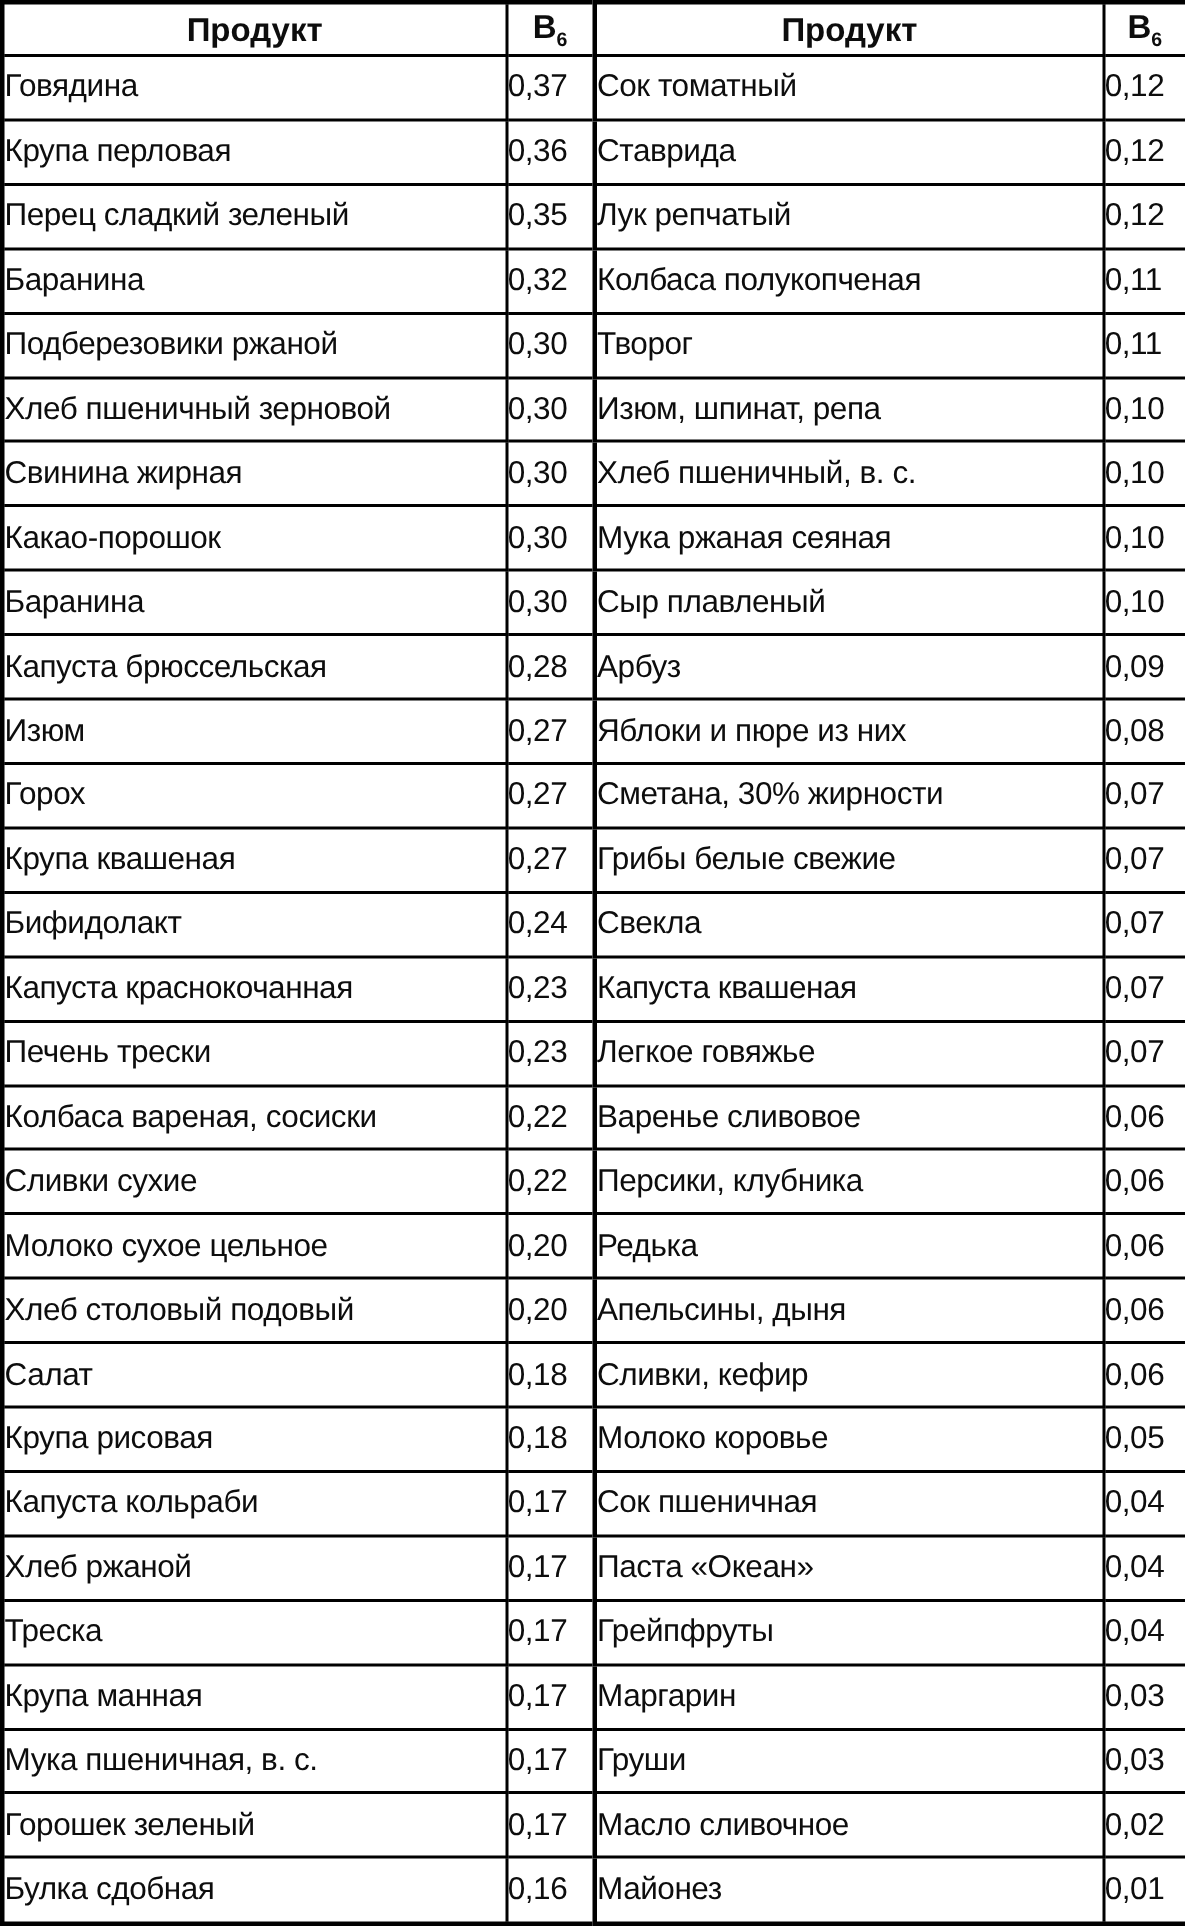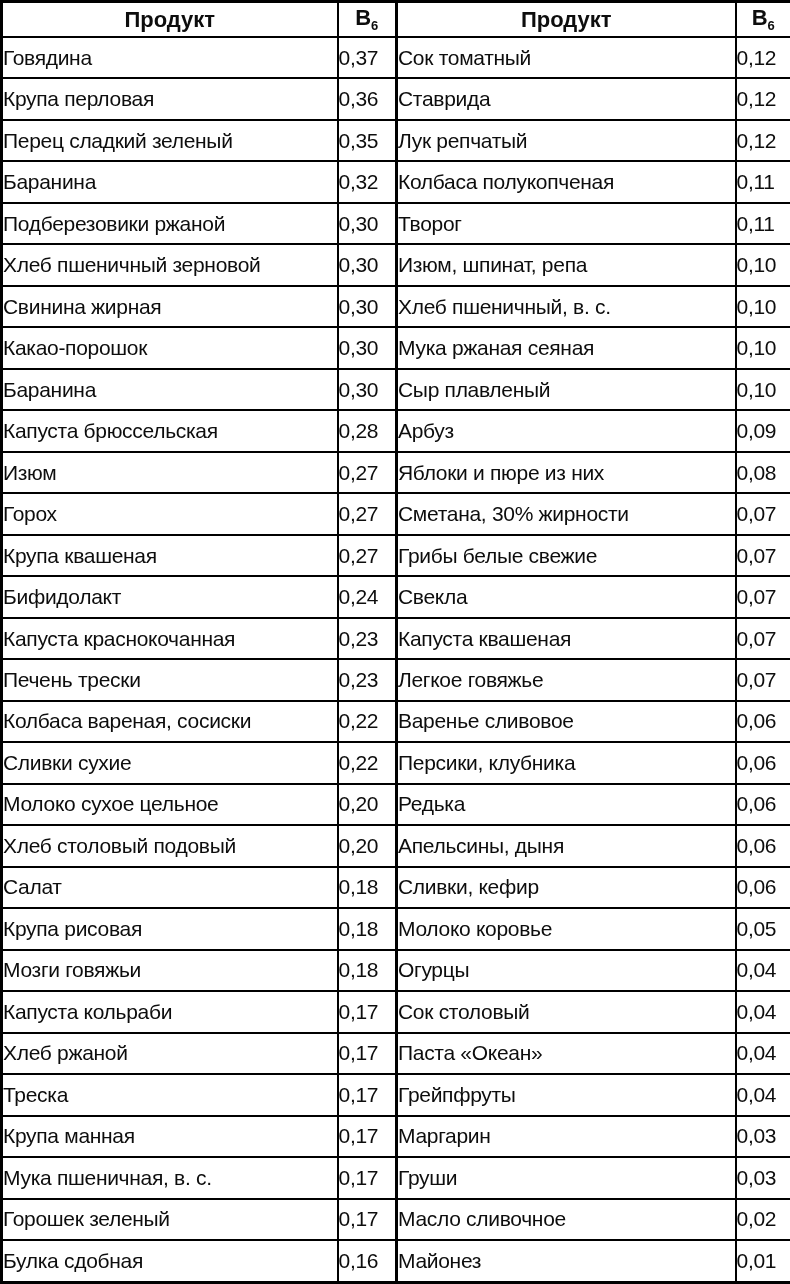--- a/index.html
+++ b/index.html
@@ -205,29 +205,23 @@
         <td class="product">Сливки, кефир</td>
         <td class="value">0,06</td>
       </tr>
       <tr>
         <td class="product">Крупа рисовая</td>
         <td class="value">0,18</td>
         <td class="product">Молоко коровье</td>
         <td class="value">0,05</td>
       </tr>
       <tr>
-        <td class="product">Мозги говяжьи</td>
-        <td class="value">0,18</td>
-        <td class="product">Огурцы</td>
-        <td class="value">0,04</td>
-      </tr>
-      <tr>
         <td class="product">Капуста кольраби</td>
         <td class="value">0,17</td>
-        <td class="product">Сок столовый</td>
+        <td class="product">Сок пшеничная</td>
         <td class="value">0,04</td>
       </tr>
       <tr>
         <td class="product">Хлеб ржаной</td>
         <td class="value">0,17</td>
         <td class="product">Паста «Океан»</td>
         <td class="value">0,04</td>
       </tr>
       <tr>
         <td class="product">Треска</td>

